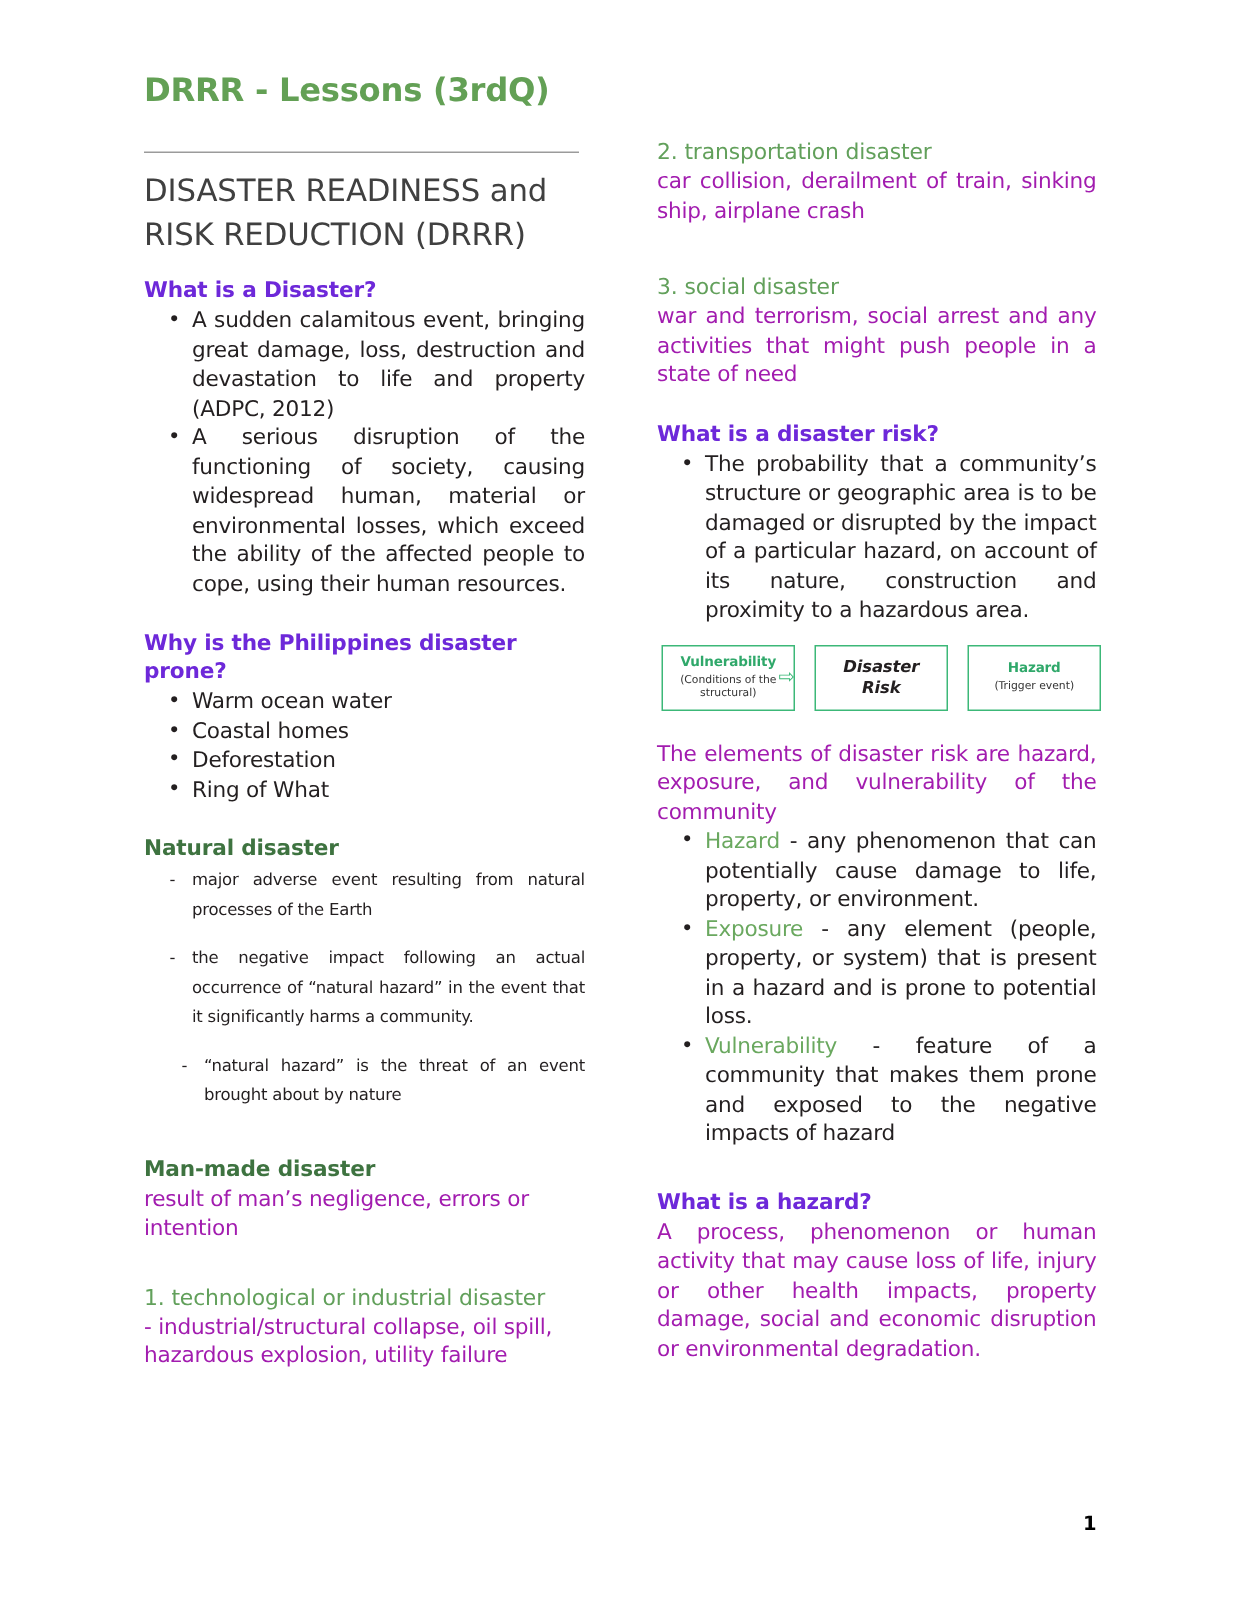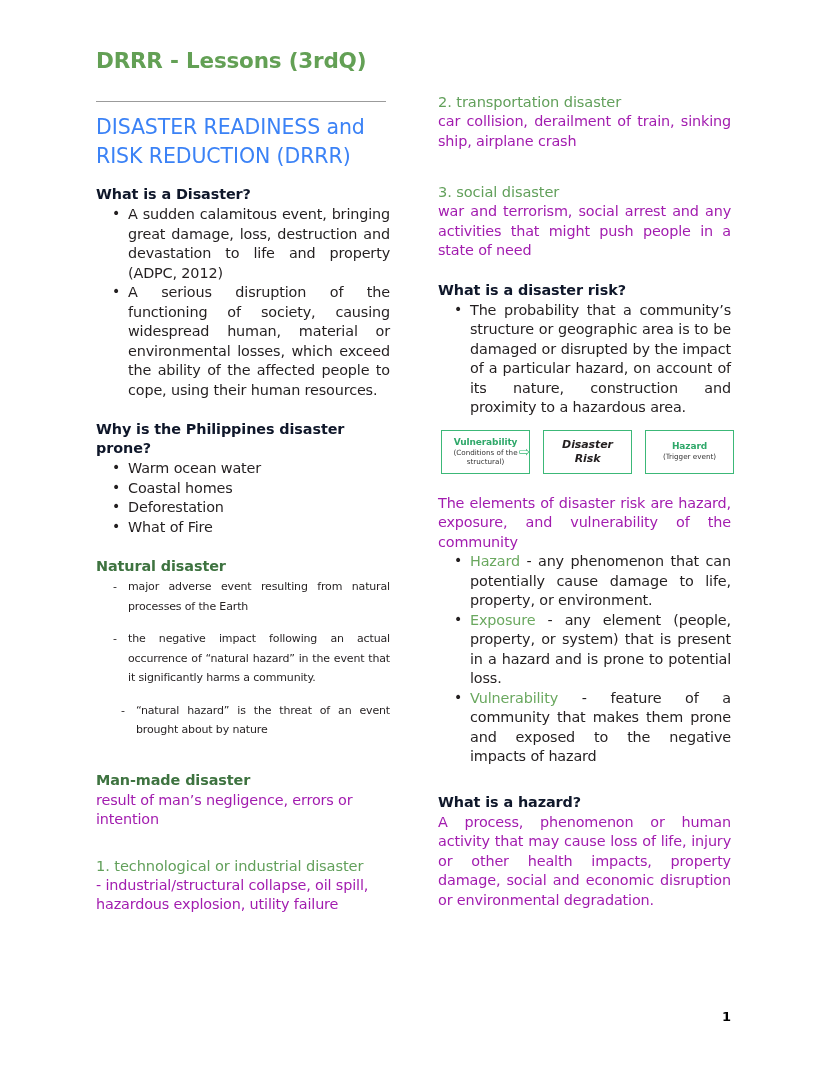--- a/index.html
+++ b/index.html
@@ -46,29 +46,29 @@
 
   .rule {
     height: 0;
     border-top: 1.4px solid #9b9b9b;
     margin: 9px 0 0 0;
     width: 290px;
   }
   .big-heading {
     font-size: 20.5px;
     line-height: 29px;
-    color: #3b82f6;
+    color: #404040;
     margin-top: 11px;
     margin-bottom: 14px;
     letter-spacing: -0.1px;
   }
   h3.sec {
     font-size: 14.4px;
     font-weight: bold;
-    color: #0f172a;
+    color: #6d28d9;
     margin: 0 0 1px 0;
     line-height: 19px;
     letter-spacing: -0.1px;
   }
   h3.sec.light {
     color: #3e7340;
   }
   .numhead {
     font-size: 14.6px;
     color: #62a05b;
@@ -224,21 +224,21 @@
         <li>A serious disruption of the functioning of society, causing widespread human, material or environmental losses, which exceed the ability of the affected people to cope, using their human resources.</li>
       </ul>
 
       <div class="gap-md"></div>
 
       <h3 class="sec">Why is the Philippines disaster prone?</h3>
       <ul class="bul simple">
         <li>Warm ocean water</li>
         <li>Coastal homes</li>
         <li>Deforestation</li>
-        <li>What of Fire</li>
+        <li>Ring of What</li>
       </ul>
 
       <div class="gap-md"></div>
 
       <h3 class="sec light">Natural disaster</h3>
       <ul class="dash">
         <li>major adverse event resulting from natural processes of the Earth</li>
       </ul>
       <div class="gap-sm"></div>
       <ul class="dash">

